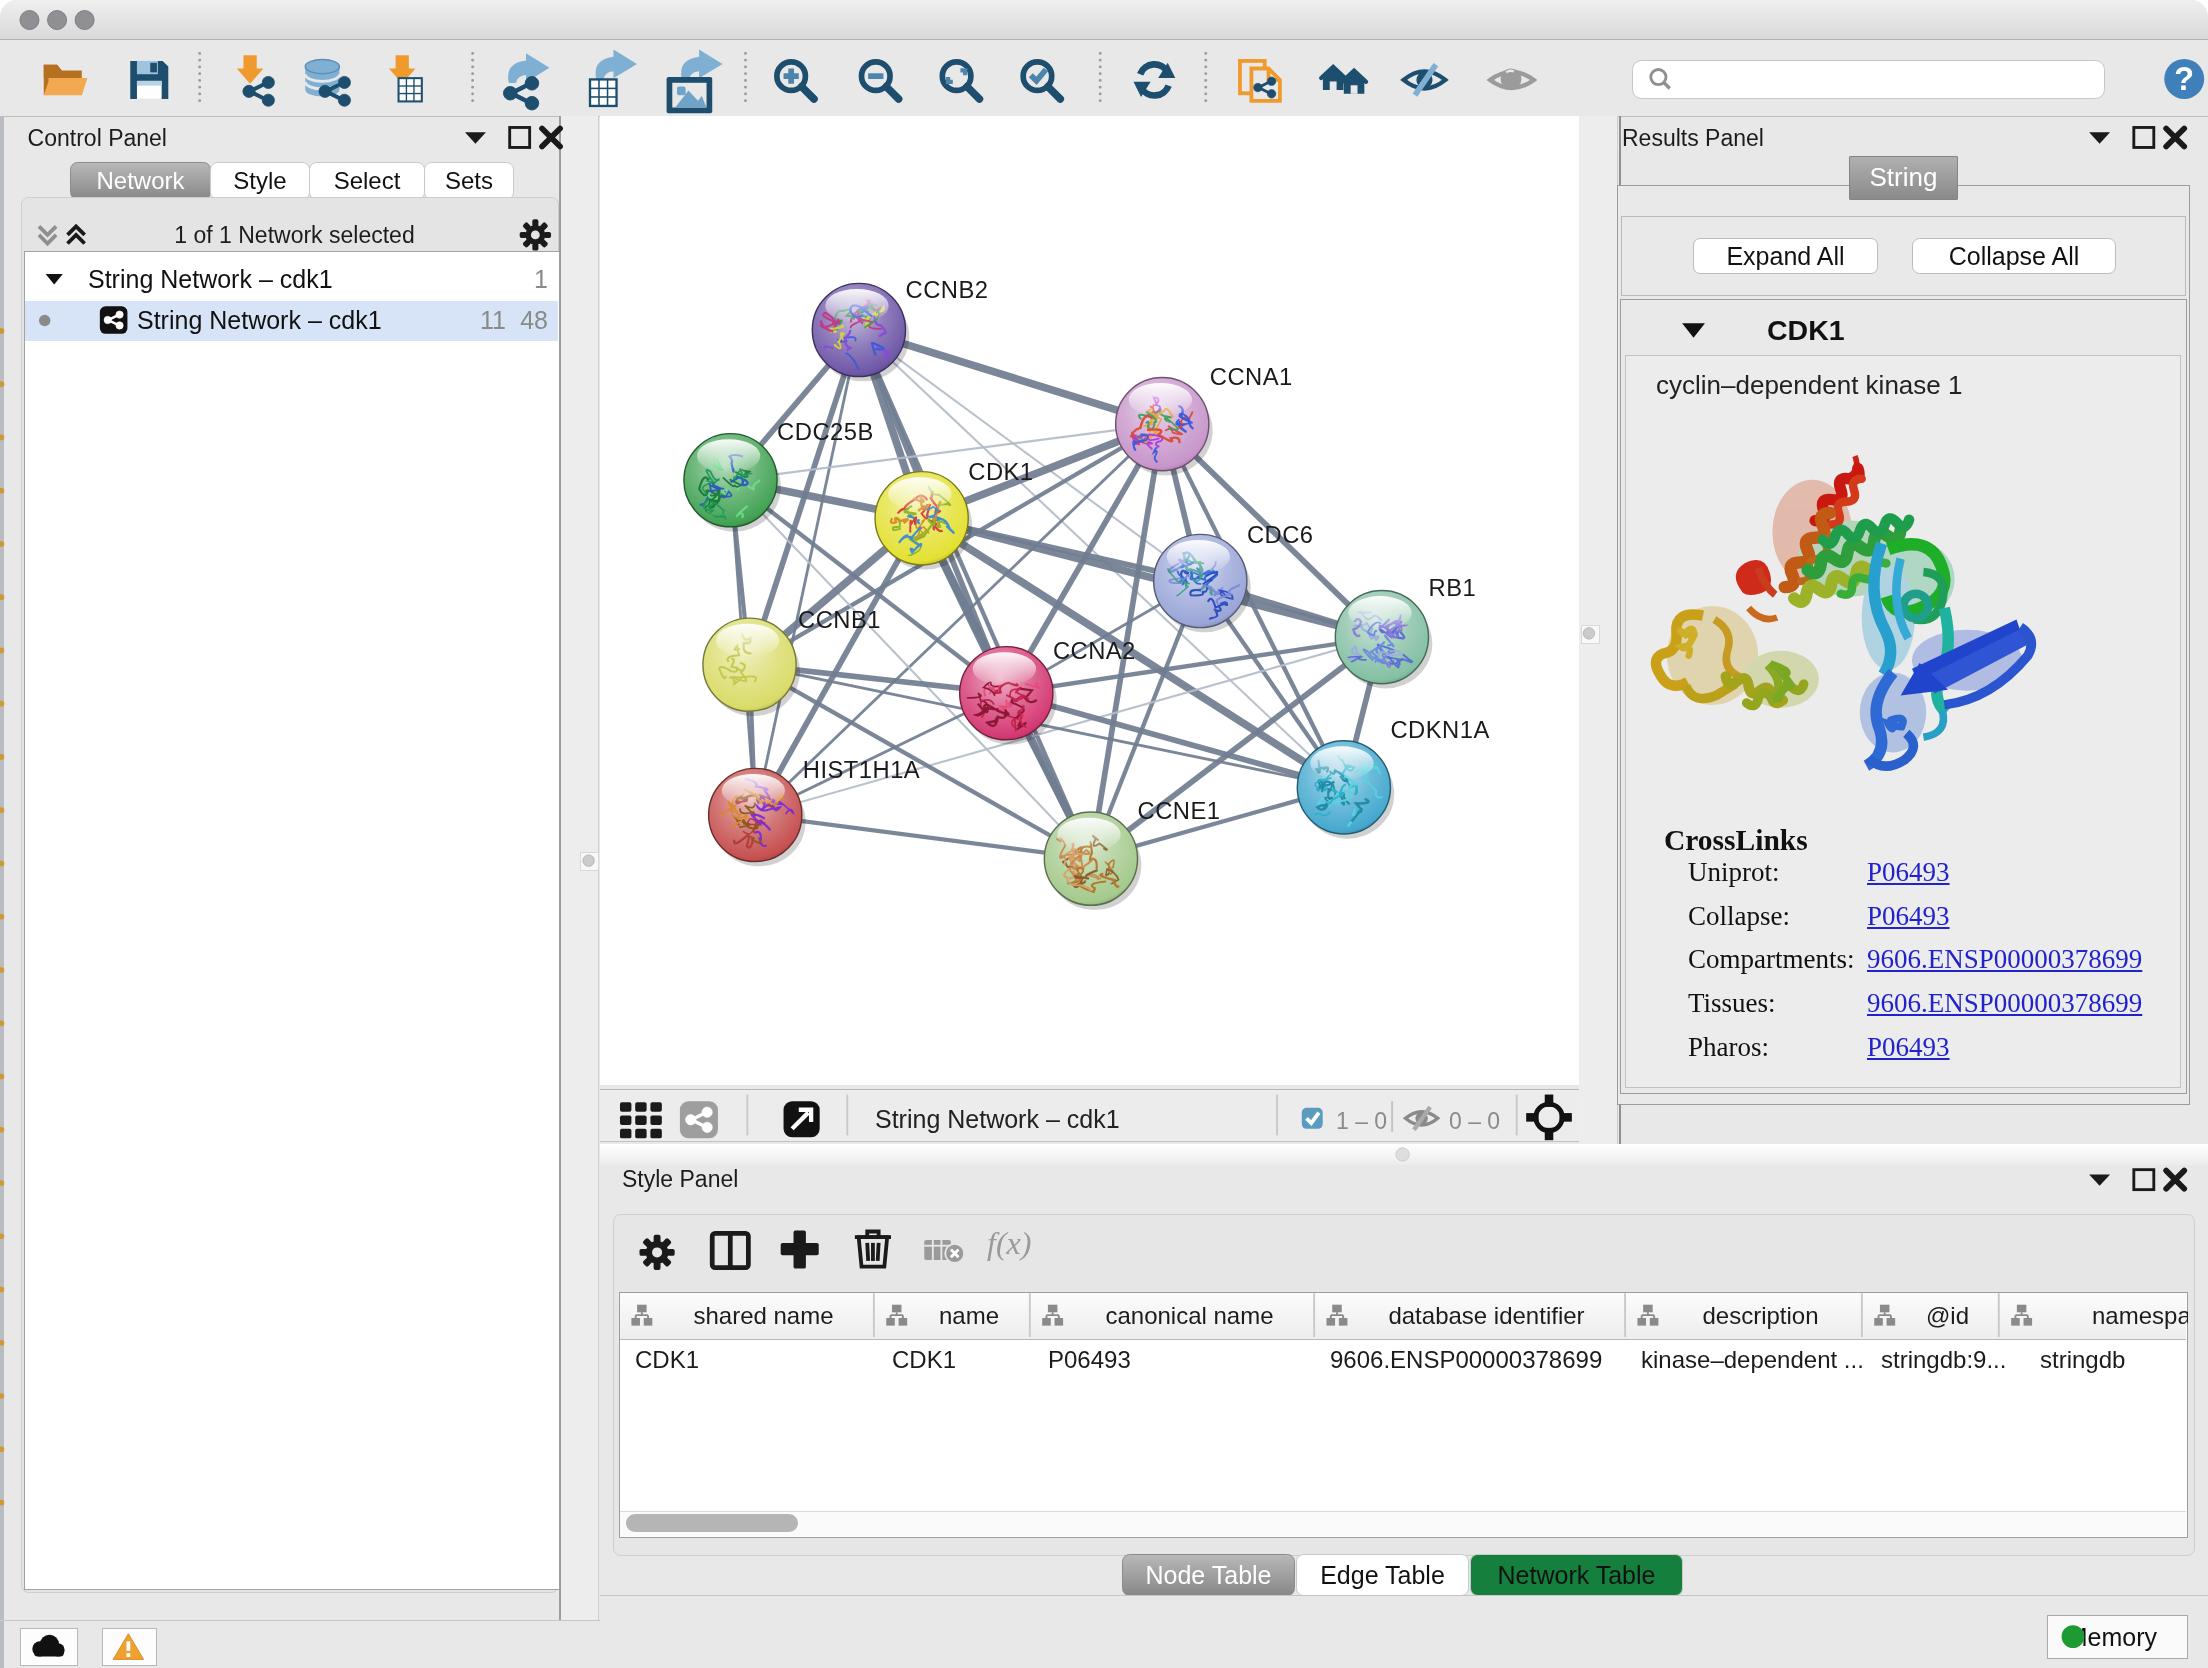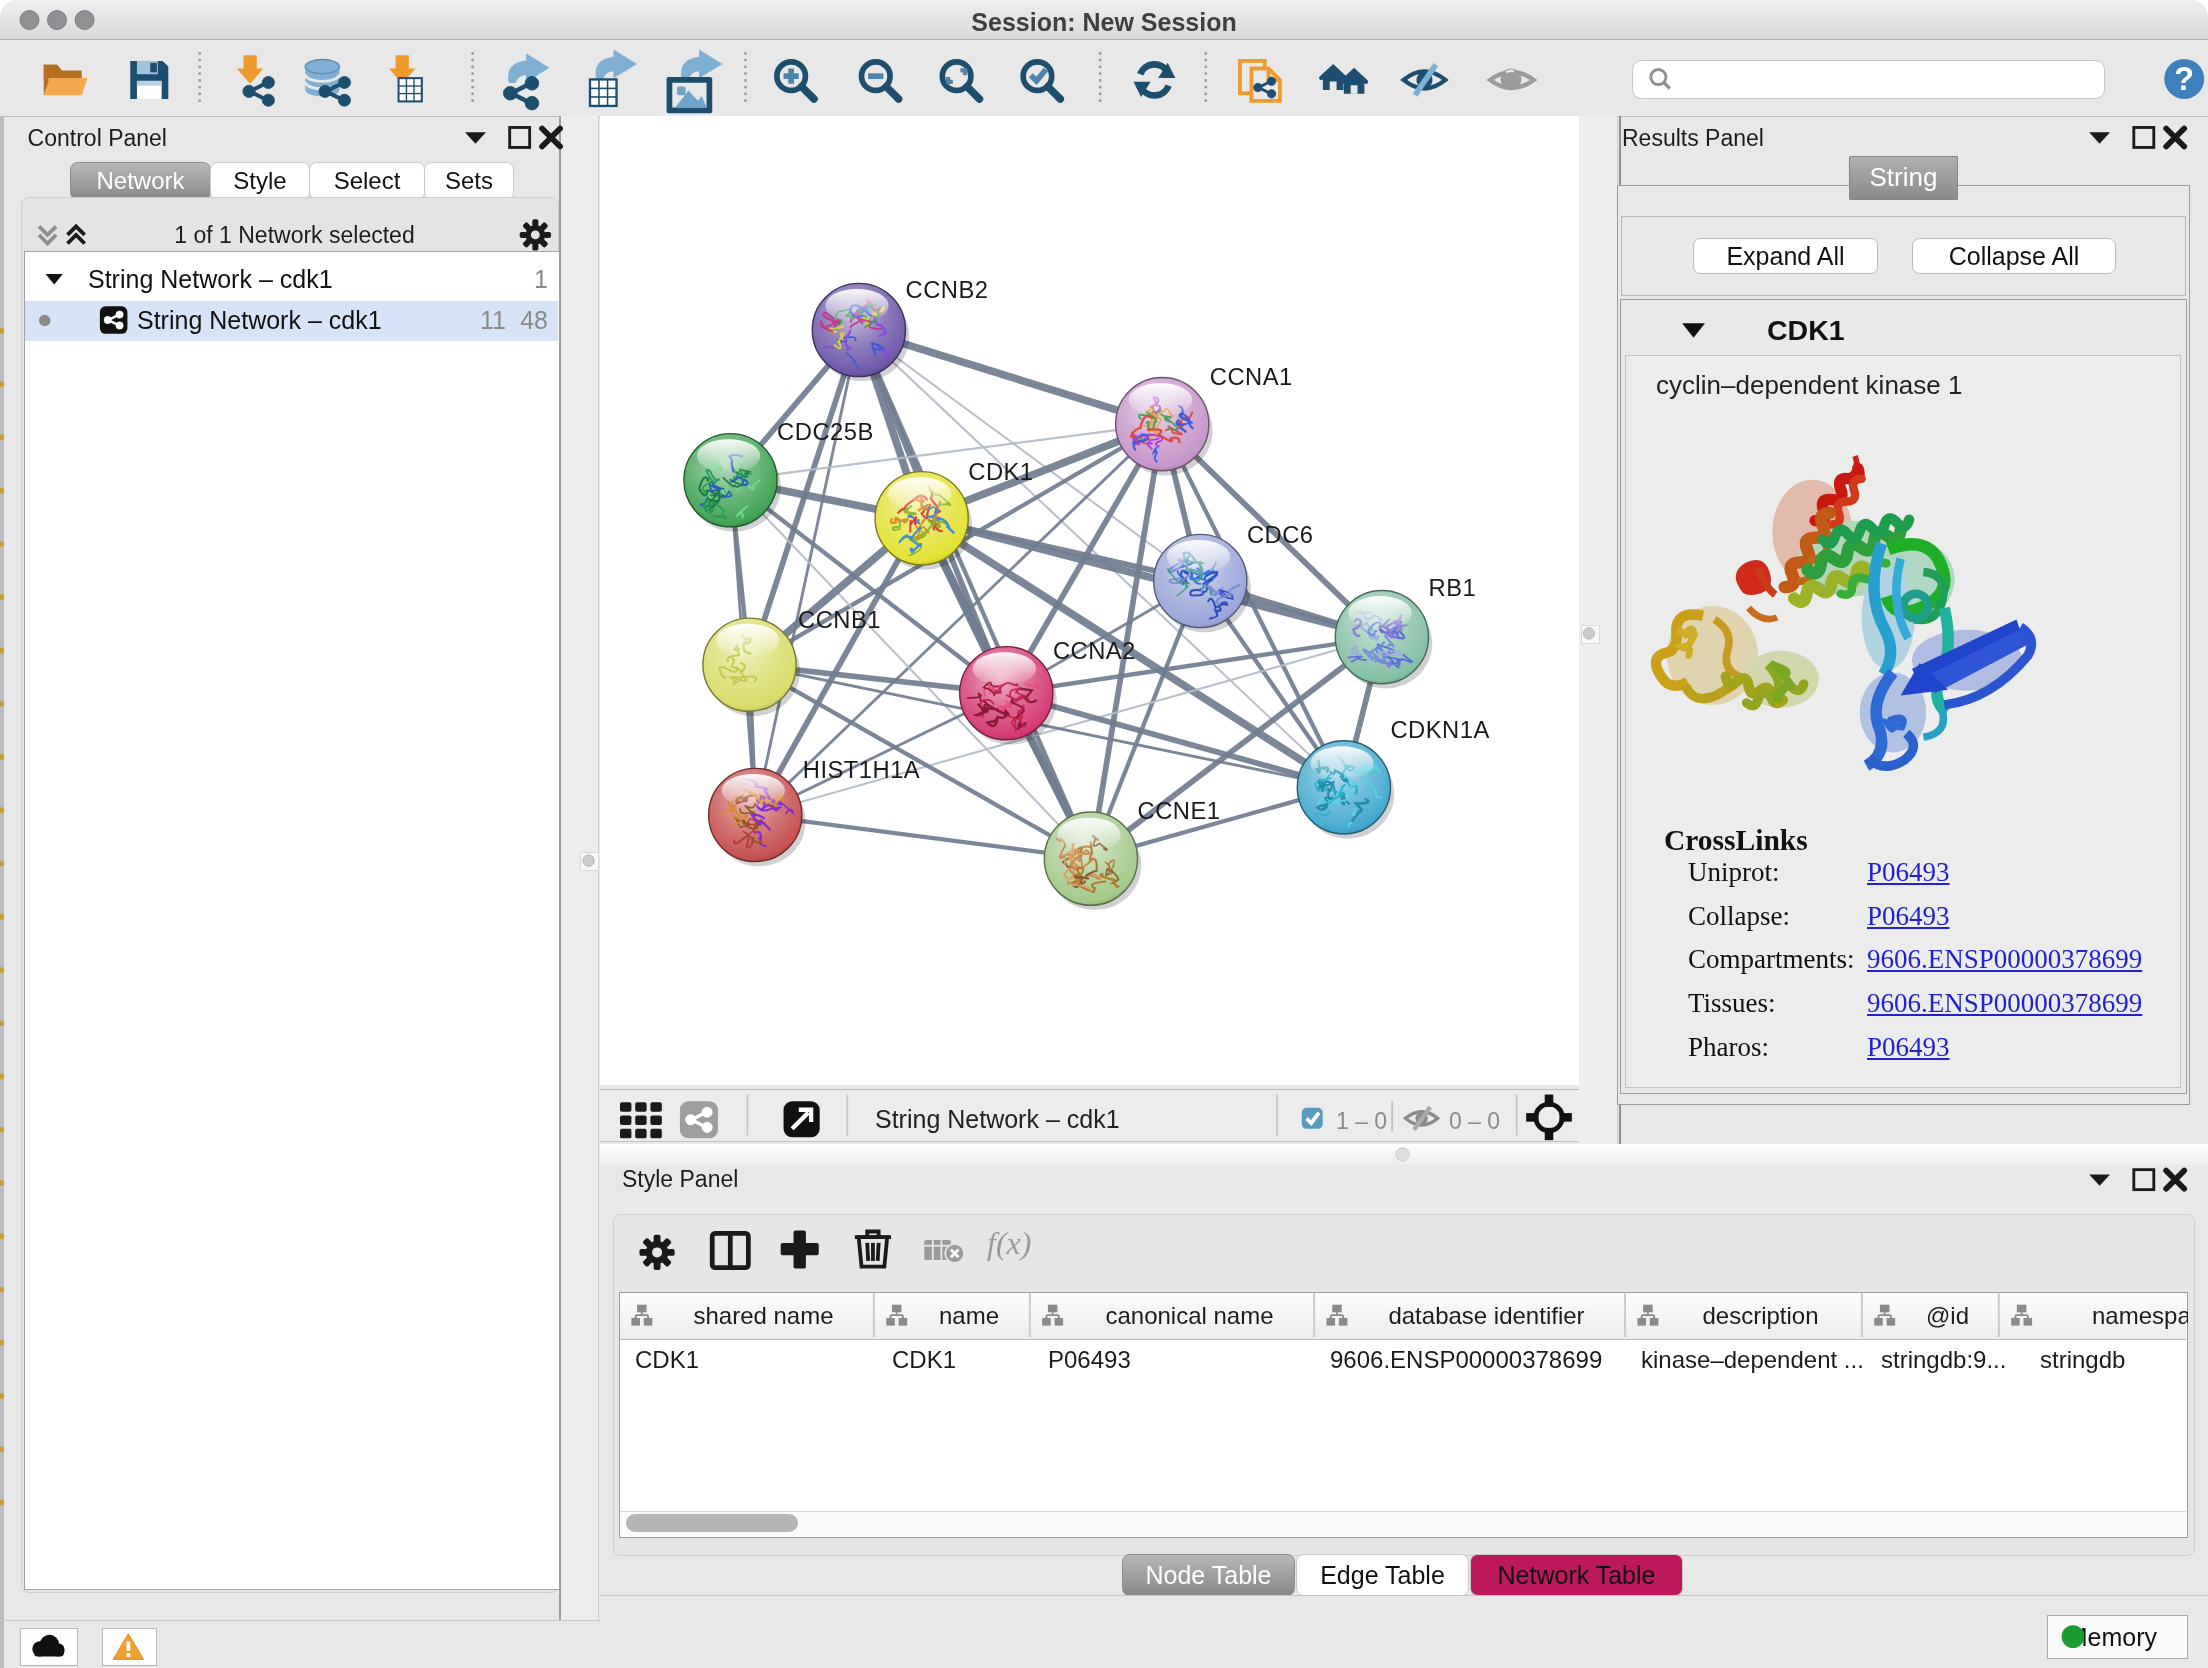--- a/index.html
+++ b/index.html
@@ -1,21 +1,20 @@
 <!DOCTYPE html>
 <html style="font-size:15px"><head><meta charset="utf-8"><style>
 * { margin:0; padding:0; box-sizing:content-box; }
 html,body { width:2208px; height:1668px; background:#ffffff; }
 body { font-family:"Liberation Sans", sans-serif; position:relative; overflow:hidden; }
 div { line-height:1.15; }
 </style></head><body>
 <div style="position:absolute;left:0;top:0;width:2208px;height:1668px;background:#e8e8e8;border-radius:17px 17px 0 0;overflow:hidden" id="winroot">
     <div style="position:absolute;left:0;top:116px;width:3.8px;height:1552px;background:#b9bcc0"></div>
     <div style="position:absolute;left:0;top:0;width:2208px;height:39px;background:linear-gradient(#efefef,#d9d9d9);border-bottom:1px solid #b2b2b2;border-radius:17px 17px 0 0"></div>
-    <div style="position:absolute;left:0;top:7.6px;width:2208px;height:28.5px;font-size:25px;font-weight:bold;color:#3f3f3f;text-align:center">Session: New Session</div>
     <div style="position:absolute;left:0;top:40px;width:2208px;height:76px;background:#e8e8e8;border-bottom:1px solid #bdbdbd"></div>
     <div style="position:absolute;left:1632px;top:60px;width:471px;height:37px;background:#fff;border:1.9px solid #c6c6c6;border-radius:9.5px"></div>
     <div style="position:absolute;left:27.6px;top:125px;width:285px;height:27px;font-size:23px;color:#1c1c1c">Control Panel</div>
     <div style="position:absolute;left:70px;top:162px;width:139px;height:36px;background:linear-gradient(#b8b8b8,#888888);border:1px solid #8b8b8b;border-radius:7.6px;color:#fff;font-size:24px;text-align:center;line-height:36px">Network</div>
     <div style="position:absolute;left:210px;top:162px;width:98px;height:36px;background:#fff;border:1px solid #c9c9c9;border-radius:7.6px;color:#111;font-size:24px;text-align:center;line-height:36px">Style</div>
     <div style="position:absolute;left:309px;top:162px;width:114px;height:36px;background:#fff;border:1px solid #c9c9c9;border-radius:7.6px;color:#111;font-size:24px;text-align:center;line-height:36px">Select</div>
     <div style="position:absolute;left:424px;top:162px;width:88px;height:36px;background:#fff;border:1px solid #c9c9c9;border-radius:7.6px;color:#111;font-size:24px;text-align:center;line-height:36px">Sets</div>
     <div style="position:absolute;left:21px;top:197px;width:536px;height:1394px;background:#e4e4e4;border:1px solid #cdcdcd;border-radius:7.6px"></div>
     <div style="position:absolute;left:95px;top:222px;width:399px;height:27px;font-size:23px;color:#1c1c1c;text-align:center">1 of 1 Network selected</div>
     <div style="position:absolute;left:24px;top:251px;width:535px;height:1337px;background:#fff;border:1px solid #a2a2a2"></div>
@@ -592,21 +591,21 @@
     <div style="position:absolute;left:892px;top:1346px;width:314px;height:28.5px;font-size:24px;color:#1c1c1c;overflow:hidden;white-space:nowrap">CDK1</div>
     <div style="position:absolute;left:1048px;top:1346px;width:314px;height:28.5px;font-size:24px;color:#1c1c1c;overflow:hidden;white-space:nowrap">P06493</div>
     <div style="position:absolute;left:1330px;top:1346px;width:314px;height:28.5px;font-size:24px;color:#1c1c1c;overflow:hidden;white-space:nowrap">9606.ENSP00000378699</div>
     <div style="position:absolute;left:1641px;top:1346px;width:314px;height:28.5px;font-size:24px;color:#1c1c1c;overflow:hidden;white-space:nowrap">kinase–dependent ...</div>
     <div style="position:absolute;left:1881px;top:1346px;width:314px;height:28.5px;font-size:24px;color:#1c1c1c;overflow:hidden;white-space:nowrap">stringdb:9...</div>
     <div style="position:absolute;left:2040px;top:1346px;width:314px;height:28.5px;font-size:24px;color:#1c1c1c;overflow:hidden;white-space:nowrap">stringdb</div>
     <div style="position:absolute;left:620px;top:1511px;width:1566px;height:24px;background:#fafafa;border-top:1px solid #d9d9d9"></div>
     <div style="position:absolute;left:626px;top:1514px;width:172px;height:18px;background:#b5b5b5;border-radius:9.5px"></div>
     <div style="position:absolute;left:1122px;top:1554px;width:171px;height:40px;background:linear-gradient(#b8b8b8,#888888);border:1px solid #8b8b8b;border-radius:7.6px;color:#fff;font-size:25px;text-align:center;line-height:40px">Node Table</div>
     <div style="position:absolute;left:1296px;top:1554px;width:171px;height:40px;background:#fff;border:1px solid #c9c9c9;border-radius:7.6px;color:#111;font-size:25px;text-align:center;line-height:40px">Edge Table</div>
-    <div style="position:absolute;left:1470px;top:1554px;width:211px;height:40px;background:#be185d;border:1px solid #c9c9c9;border-radius:7.6px;color:#111;font-size:25px;text-align:center;line-height:40px">Network Table</div>
+    <div style="position:absolute;left:1470px;top:1554px;width:211px;height:40px;background:#15803d;border:1px solid #c9c9c9;border-radius:7.6px;color:#111;font-size:25px;text-align:center;line-height:40px">Network Table</div>
     <div style="position:absolute;left:600px;top:1595px;width:1608px;height:1px;background:#c6c6c6"></div>
     <div style="position:absolute;left:0;top:1620px;width:600px;height:1px;background:#c6c6c6"></div>
     <div style="position:absolute;left:20px;top:1628px;width:56px;height:36px;background:#fdfdfd;border:1px solid #b9b9b9"></div>
     <div style="position:absolute;left:102px;top:1628px;width:53px;height:36px;background:#fdfdfd;border:1px solid #b9b9b9"></div>
     <div style="position:absolute;left:2047px;top:1615px;width:141px;height:44px;background:#fafafa;border:1.9px solid #a9a9a9;font-size:25px;color:#111;text-align:right;line-height:42px;padding-right:30px;box-sizing:border-box">Memory</div>
   </div>
 <svg style="position:absolute;left:0;top:0;pointer-events:none" width="2208" height="1668" viewBox="0 0 2322 1754">
     <circle cx="1.5" cy="348" r="3" fill="#cf9a33"></circle>
     <circle cx="1.5" cy="404" r="3" fill="#cf9a33"></circle>
     <circle cx="1.5" cy="460" r="3" fill="#cf9a33"></circle>

